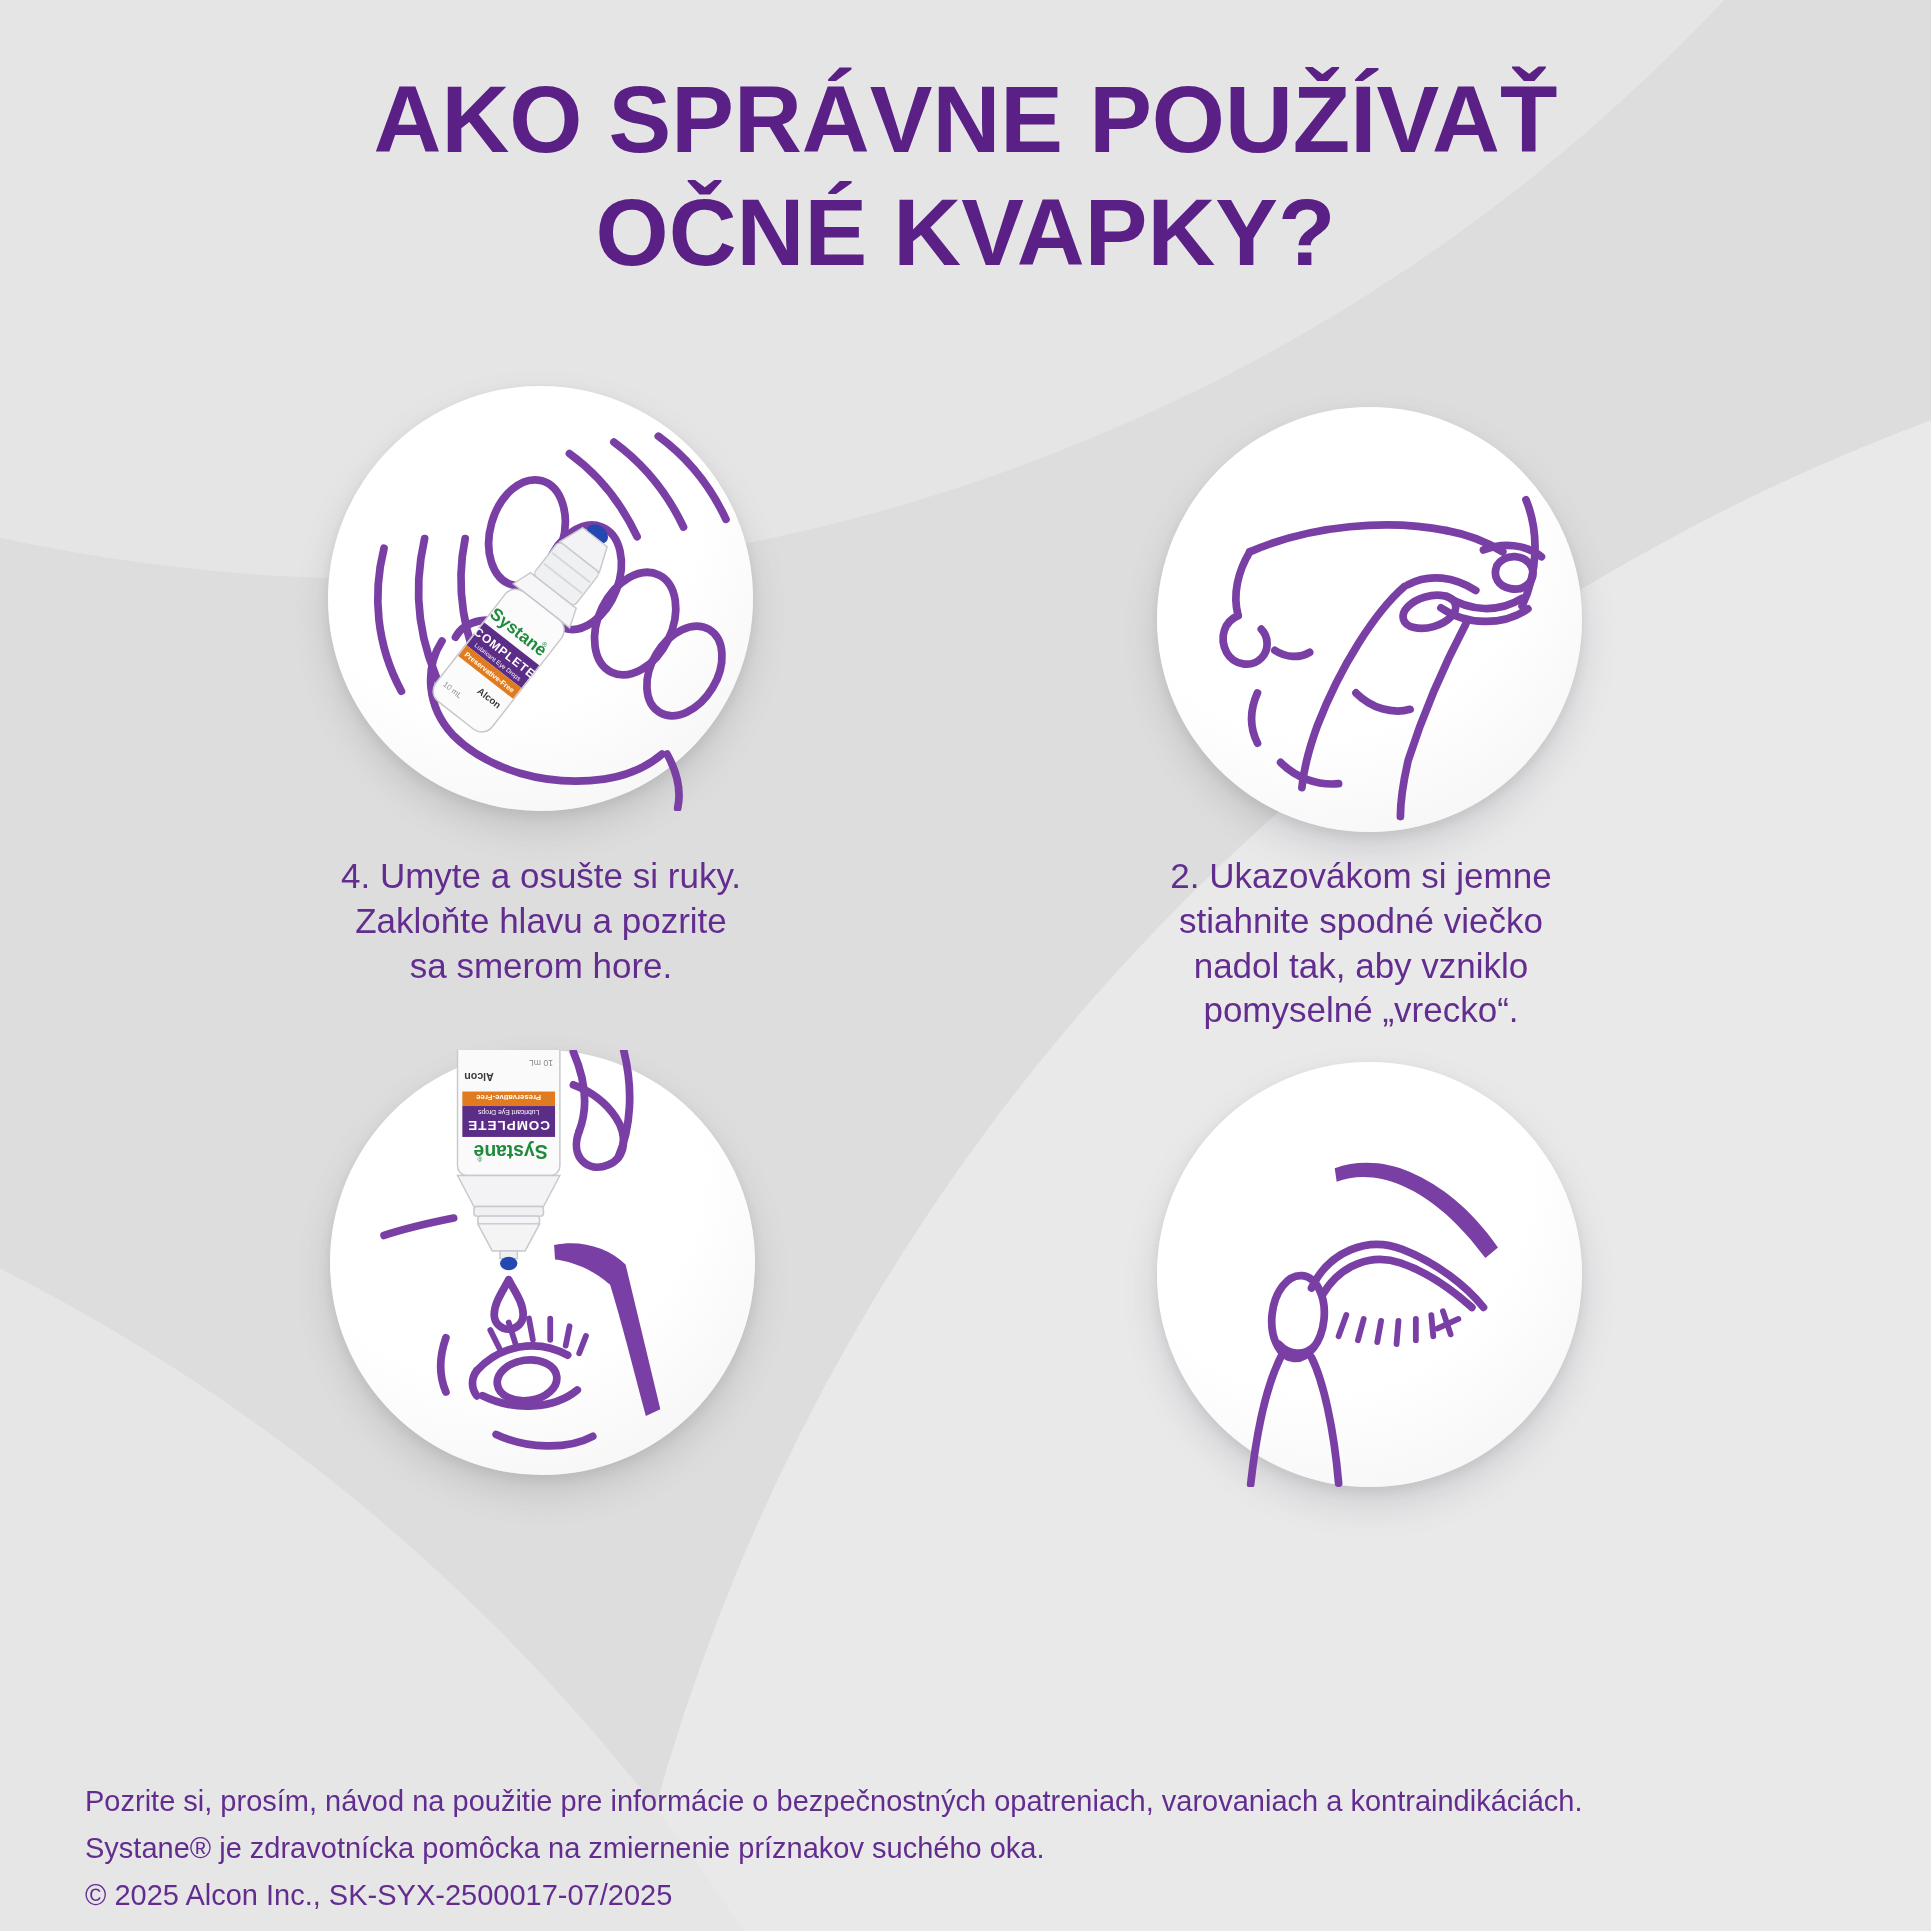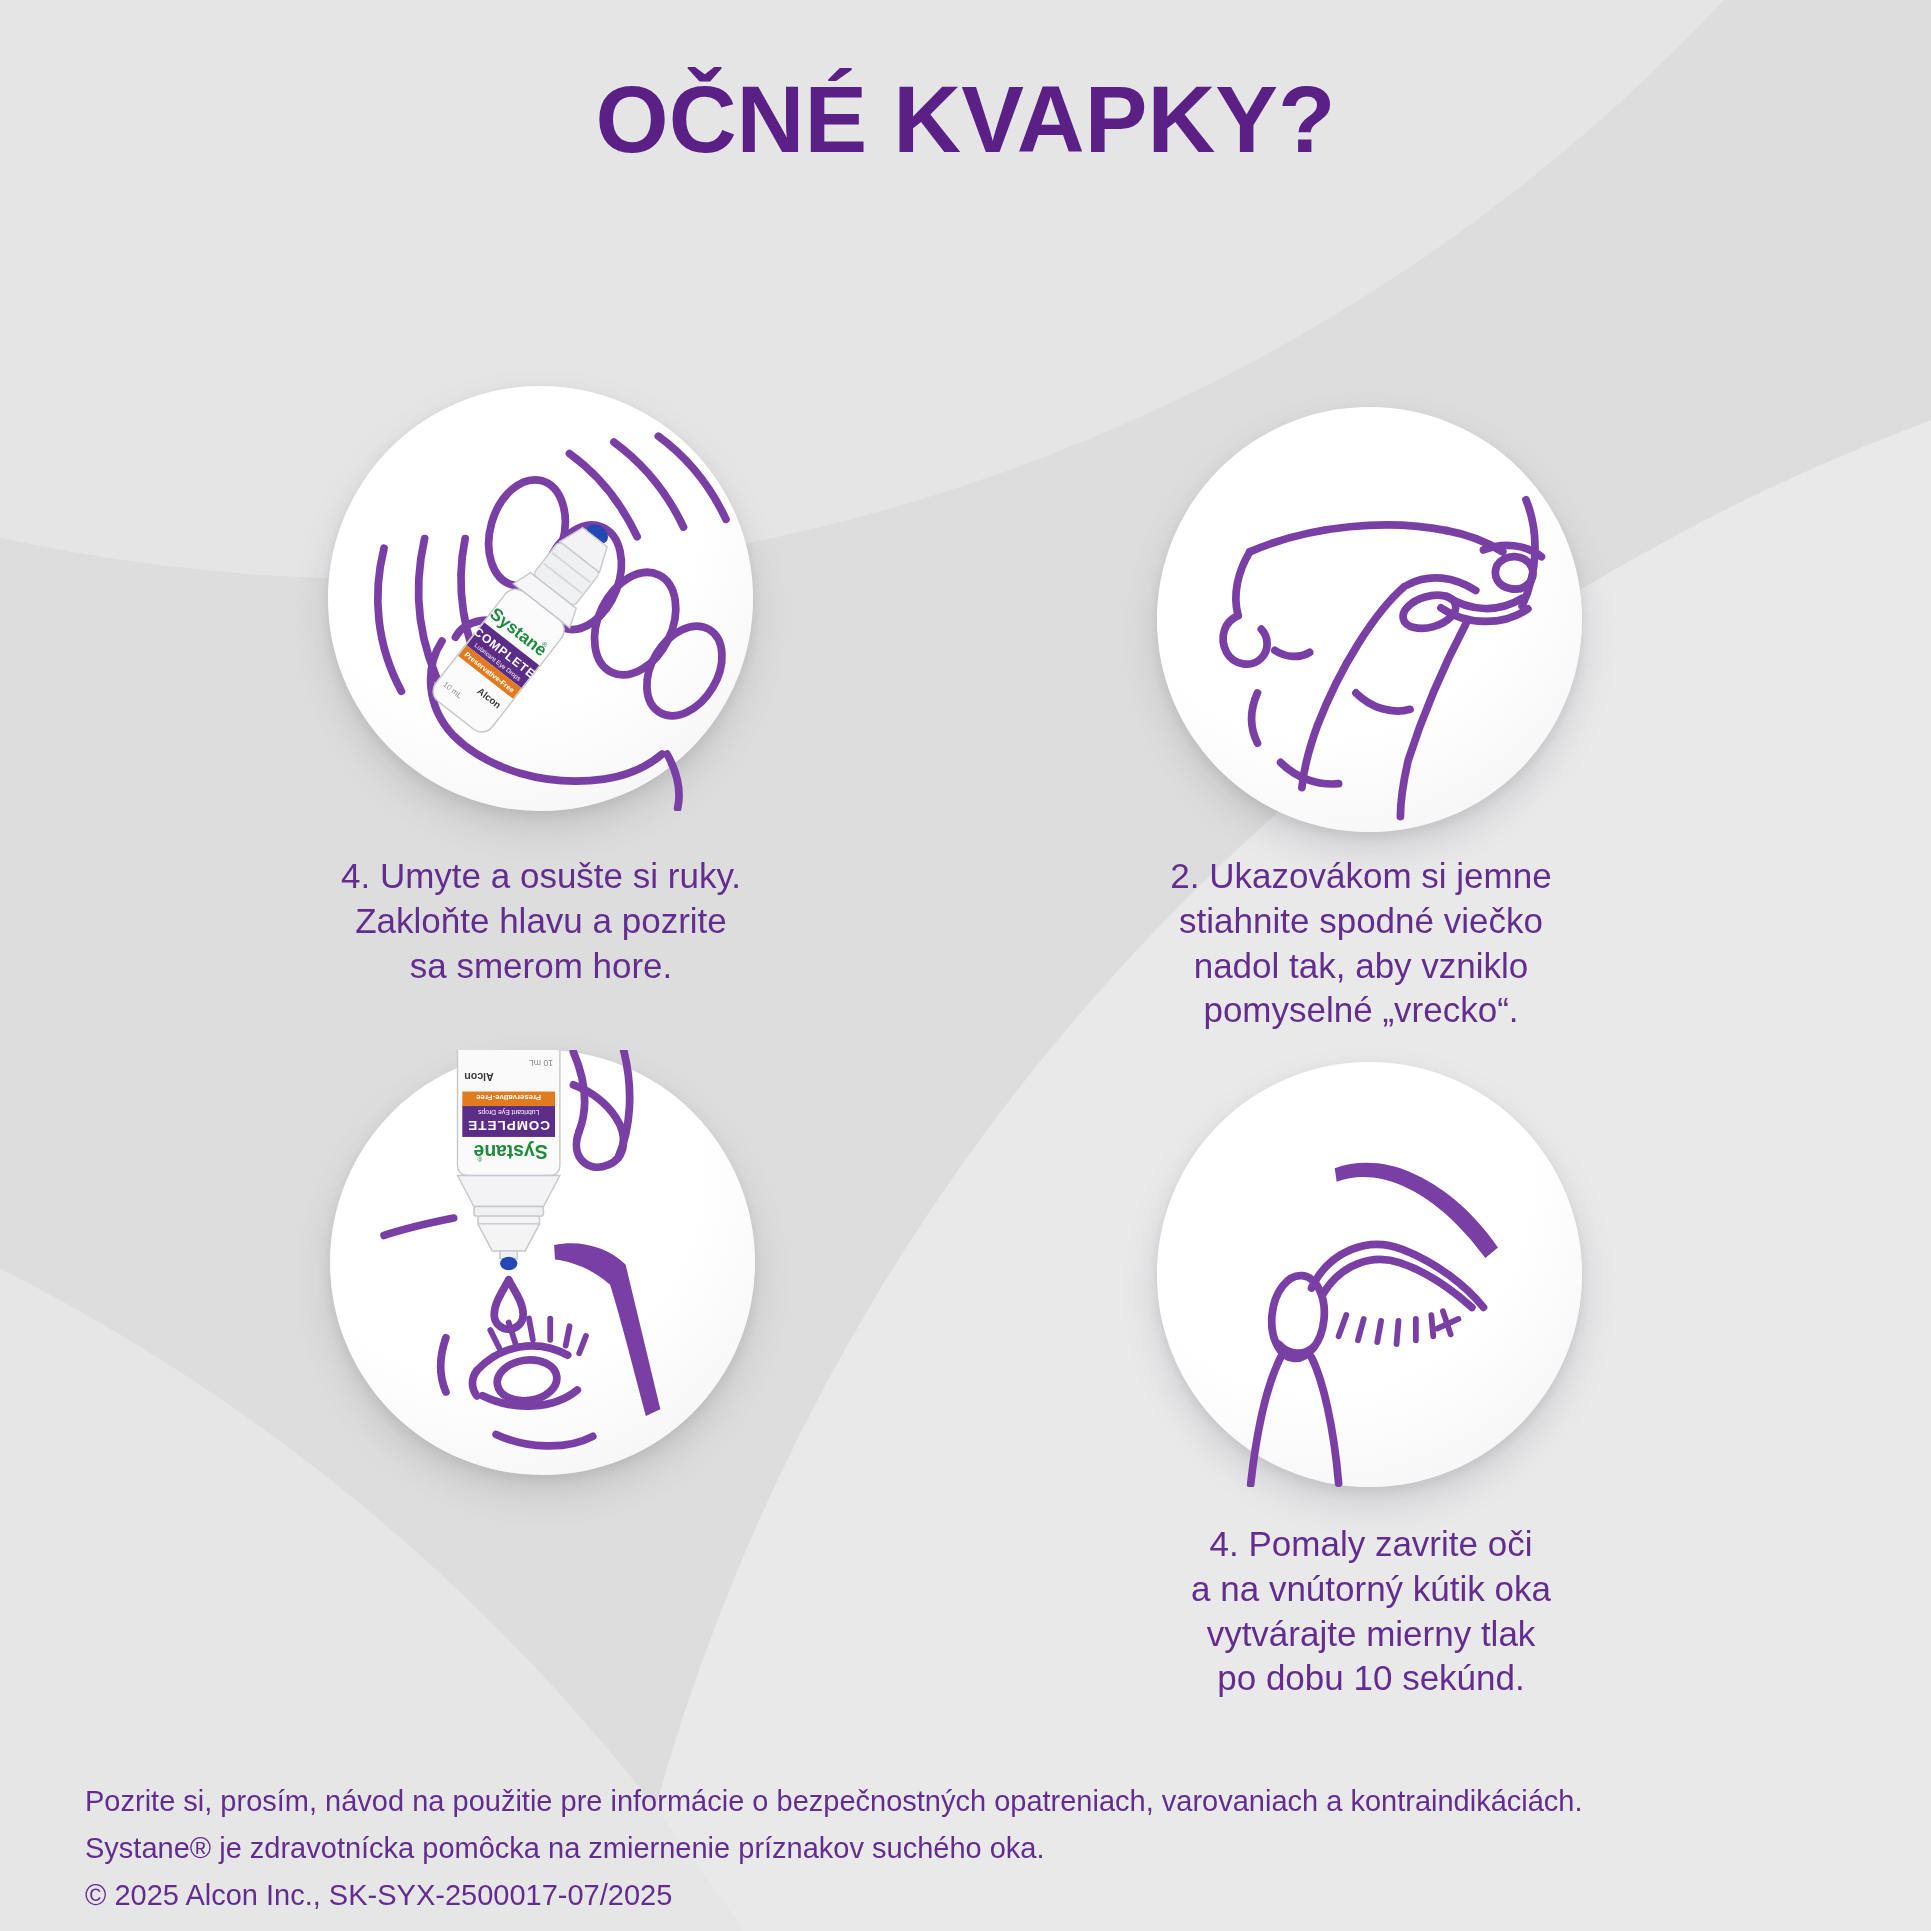--- a/index.html
+++ b/index.html
@@ -46,20 +46,21 @@
 </head>
 <body>
 
 <div class="bg-curve a"></div>
 <div class="bg-curve b"></div>
 <div class="bg-curve c"></div>
 
 <div class="content">
 
   <div class="title">
+    <div>AKO SPRÁVNE POUŽÍVAŤ</div>
     <div>OČNÉ KVAPKY?</div>
   </div>
 
   <div class="circle c1">
     <svg viewBox="0 0 440 440">
       <g class="sketch">
         <path d="M58,168 C46,216 50,268 76,316"></path>
         <path d="M100,158 C88,210 93,266 121,320"></path>
         <path d="M142,158 C132,206 139,260 166,308"></path>
       </g>
@@ -195,24 +196,20 @@
     </svg>
   </div>
 
   <div class="caption cap1">4. Umyte a osušte si ruky.
 Zakloňte hlavu a pozrite
 sa smerom hore.</div>
   <div class="caption cap2">2. Ukazovákom si jemne
 stiahnite spodné viečko
 nadol tak, aby vzniklo
 pomyselné „vrecko“.</div>
-  <div class="caption cap4">4. Pomaly zavrite oči
-a na vnútorný kútik oka
-vytvárajte mierny tlak
-po dobu 10 sekúnd.</div>
 
   <div class="footer">
     <div>Pozrite si, prosím, návod na použitie pre informácie o bezpečnostných opatreniach, varovaniach a kontraindikáciách.</div>
     <div>Systane® je zdravotnícka pomôcka na zmiernenie príznakov suchého oka.</div>
     <div>© 2025 Alcon Inc., SK-SYX-2500017-07/2025</div>
   </div>
 
 </div>
 
 

